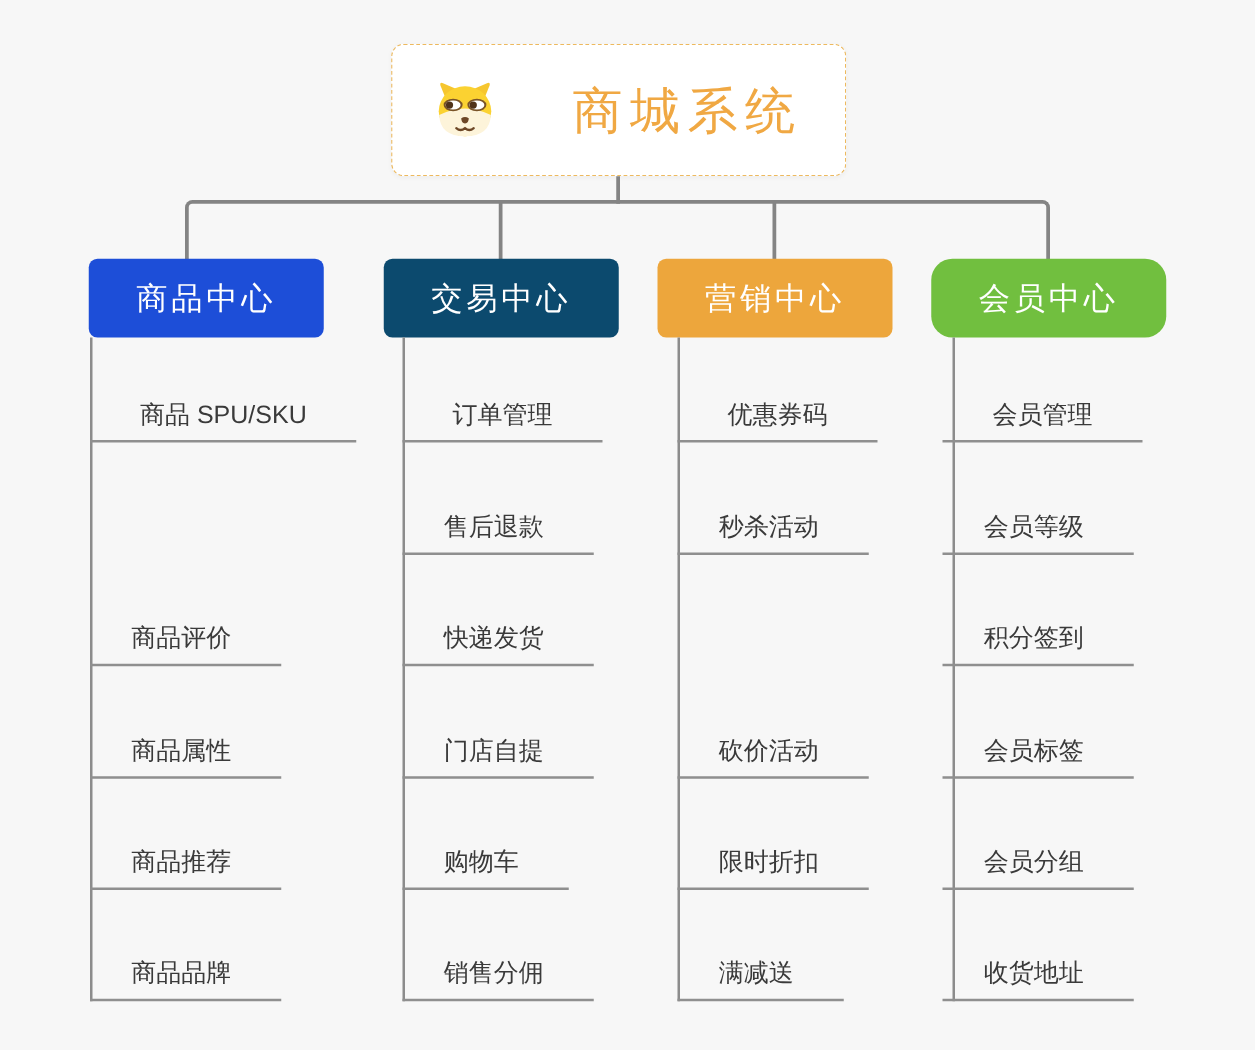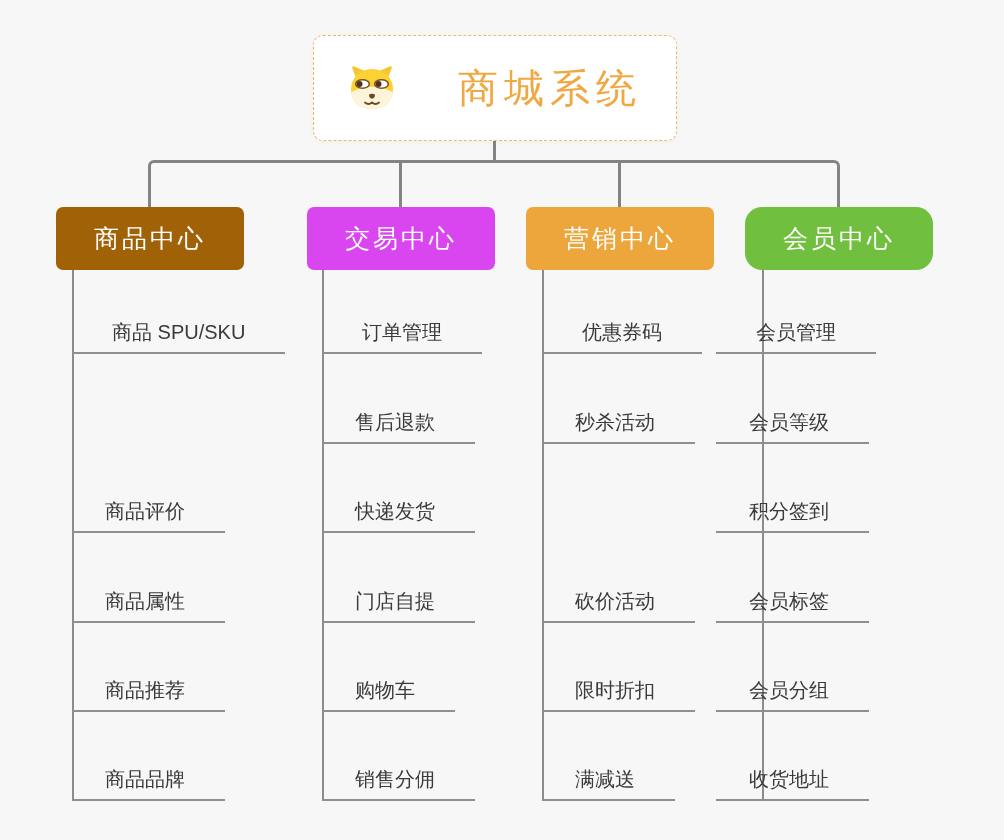--- a/index.html
+++ b/index.html
@@ -48,21 +48,21 @@
 
   
   .leaf{
     position:absolute;width:max-content;
     font-size:20px;line-height:26px;color:#3a3a3a;white-space:nowrap;
     padding:0 40px 7px 33px;border-bottom:2px solid #8f8f8f;
   }
   .leaf.c0{left:72px;}
   .leaf.c1{left:322px;}
   .leaf.c2{left:542px;}
-  .leaf.c3{left:716px;}
+  .leaf.c3{left:754px;}
   .leaf.r0{top:319px;padding-left:40px;}
   .leaf.r1{top:409px;}
   .leaf.r2{top:498px;}
   .leaf.r3{top:588px;}
   .leaf.r4{top:677px;}
   .leaf.r5{top:766px;}
 </style>
 </head>
 <body>
 
@@ -86,24 +86,24 @@
       </svg>
     </span>
     <span class="root-title">商城系统</span>
   </div>
 
   <div class="line stem"></div>
   <div class="busframe"></div>
   <div class="line drop d1"></div>
   <div class="line drop d2"></div>
 
-  <div class="branch c0" style="background-color: #a16207;">
+  <div class="branch c0" style="background-color: #1d4ed8; margin-left: 15px;">
     <span>商品中心</span>
   </div>
-  <div class="branch c1" style="background-color: #d946ef;">
+  <div class="branch c1" style="background-color: #0c4a6e;">
     <span>交易中心</span>
   </div>
   <div class="branch c2" style="background-color: rgb(237, 166, 60);">
     <span>营销中心</span>
   </div>
   <div class="branch c3" style="background-color: rgb(113, 191, 63); border-radius: 17px;">
     <span>会员中心</span>
   </div>
 
   <div class="trunk c0"></div>

